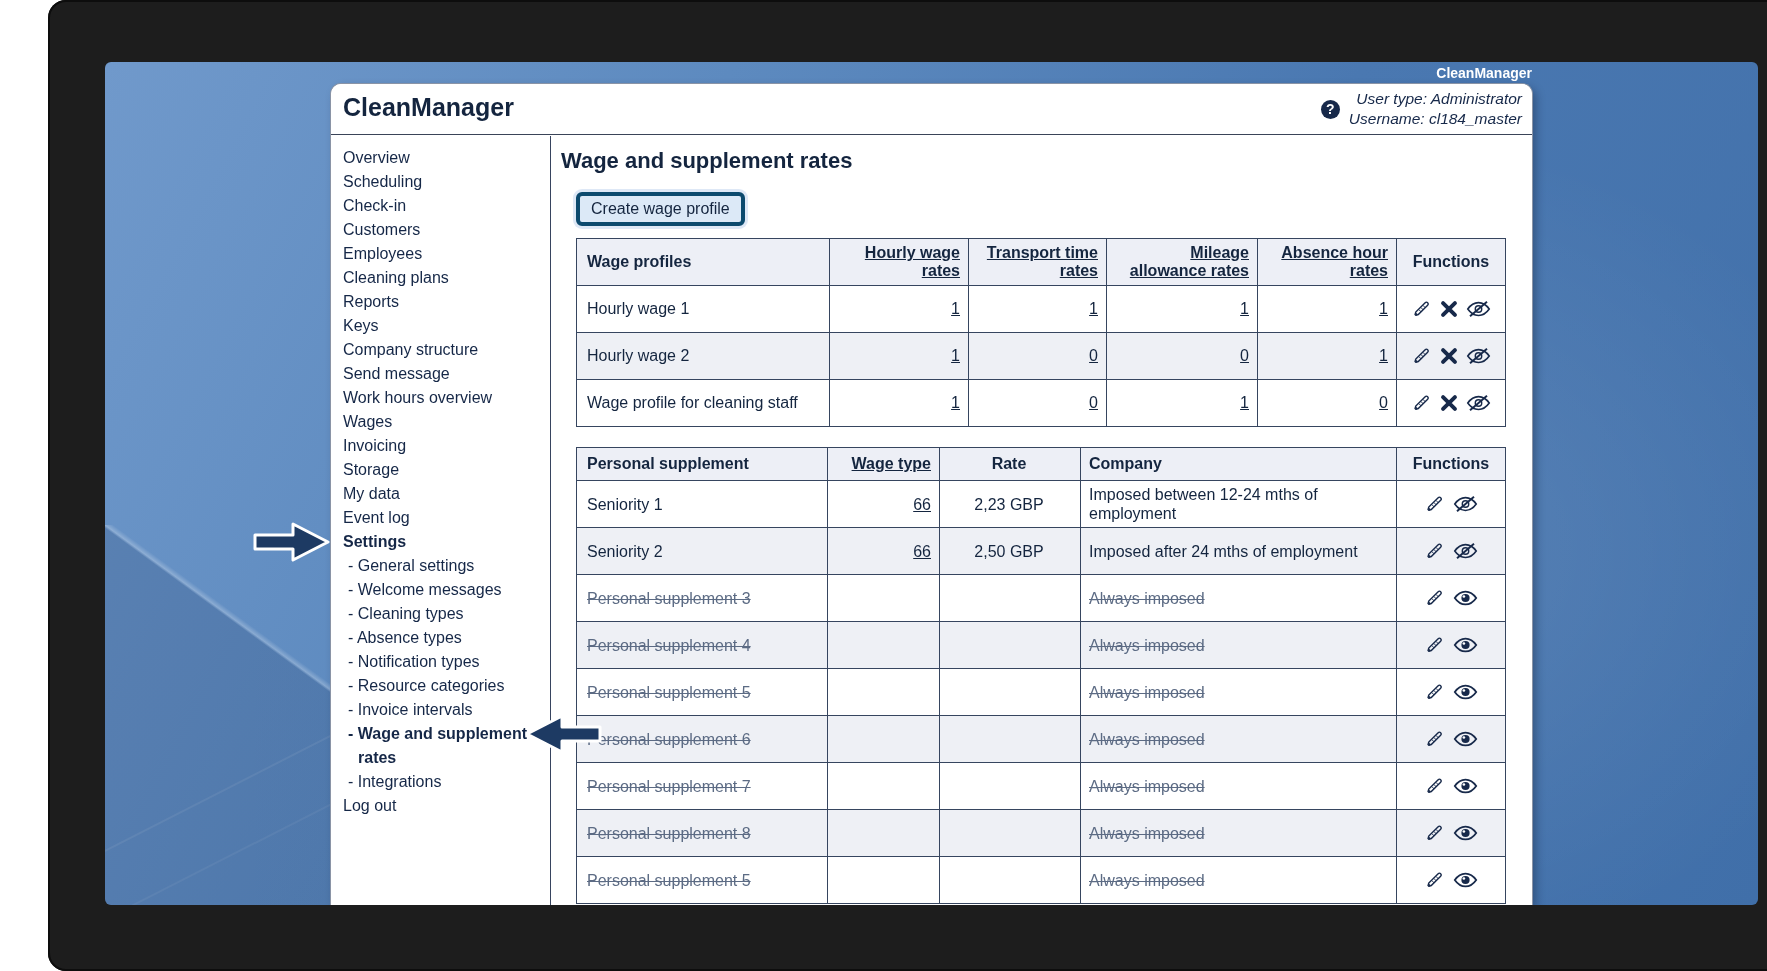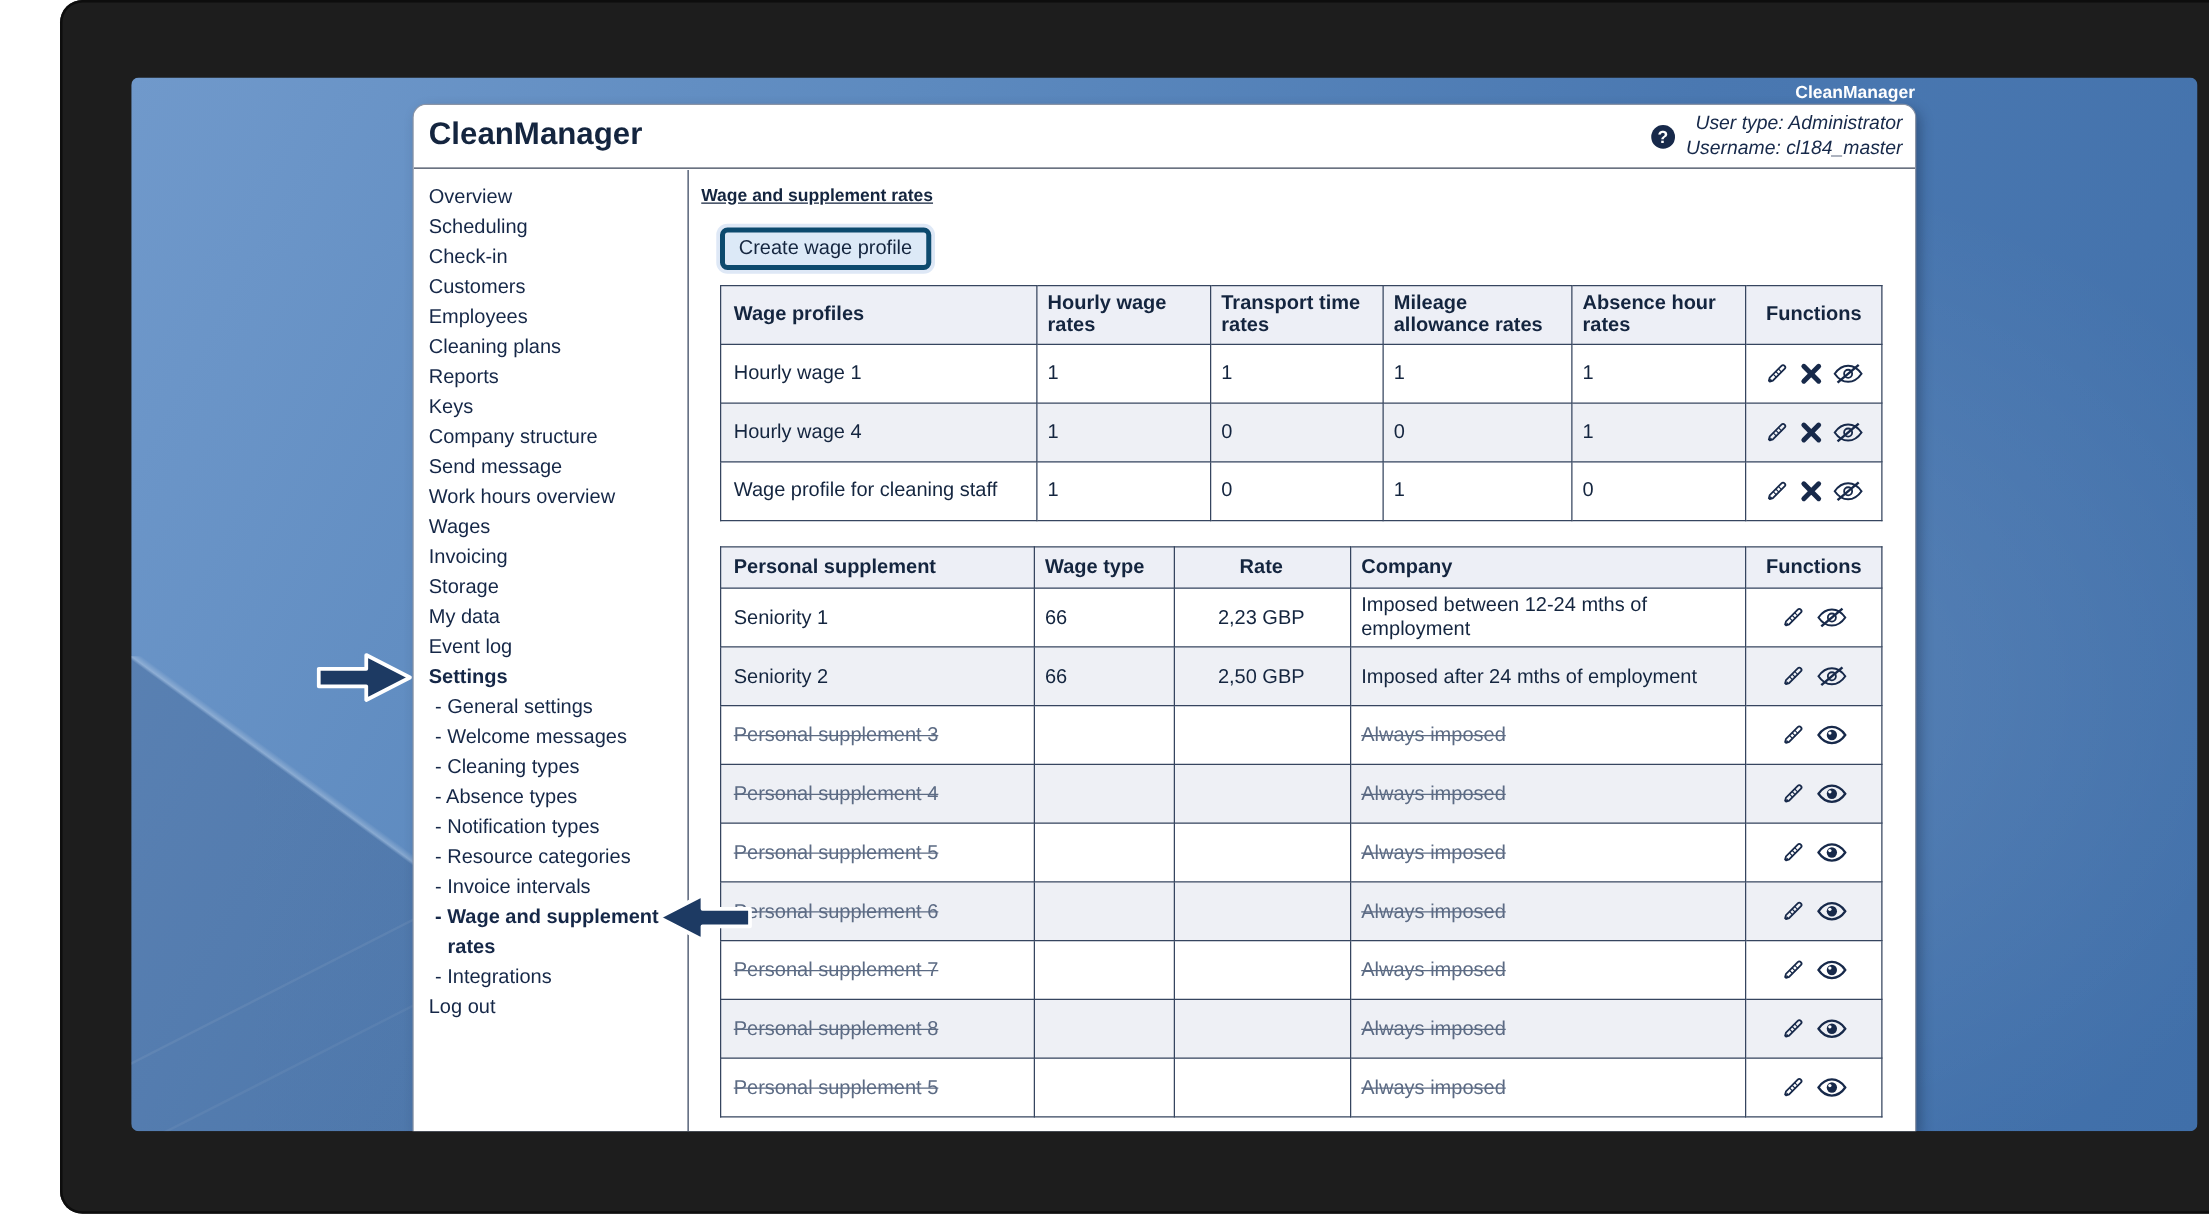--- a/index.html
+++ b/index.html
@@ -37,35 +37,35 @@
 
   
   .sidebar{position:absolute;left:0;top:52px;bottom:0;width:220px;background:#fff;
     border-right:1px solid #37445f;padding-top:10px;}
   .nav-item{font-size:16px;line-height:24px;color:#152747;padding-left:12px;cursor:pointer;white-space:nowrap;}
   .nav-item.sub{padding-left:27px;text-indent:-10px;white-space:normal;}
   .nav-item.bold{font-weight:bold;}
 
   
   .main{position:absolute;left:221px;top:52px;right:0;bottom:0;overflow:hidden;padding-left:9px;}
-  .page-heading{margin:12px 0 0 0;font-size:14px;font-weight:bold;color:#14253f;text-decoration:underline;}
+  .page-heading{margin:12px 0 0 0;font-size:22px;font-weight:bold;color:#14253f;}
   .create-btn{margin:18px 0 12px 15px;display:inline-block;background:#dce9f7;border:4px solid #0c4a6e;
     border-radius:6px;padding:4px 11px;font-size:16px;color:#14253f;cursor:pointer;
     font-family:"Liberation Sans", sans-serif;box-shadow:0 0 0 3px rgba(160,190,230,.35);}
 
   table{border-collapse:collapse;margin-left:15px;background:#fff;}
   th,td{border:1px solid #36455f;color:#14253f;font-size:16px;}
   thead th{background:#edeff6;font-weight:bold;padding:4px 8px;}
   tbody tr:nth-child(even){background:#eef0f5;}
   .t1 th{height:47px;}
   .t1 td{height:47px;padding:0 8px;}
   .t2 thead th{height:33px;}
   .t2 td{height:47px;padding:4px 8px;line-height:19px;}
   .c-name{text-align:left;padding-left:10px !important;}
-  .c-num{text-align:left;}
+  .c-num{text-align:right;text-decoration:underline;}
   .c-rate{text-align:center;padding-right:10px !important;}
   .c-comment{text-align:left;}
   .c-fn{text-align:center;}
   .fn-cell{white-space:nowrap;}
   .fn-icon{display:inline-block;vertical-align:middle;margin:0 4px;cursor:pointer;line-height:0;}
   tr.struck .cell-text{text-decoration:line-through;color:#5c6b84;}
   .gap{height:20px;}
 
   
   .pointer{position:absolute;z-index:6;pointer-events:none;line-height:0;}
@@ -163,21 +163,21 @@
                       <path d="M5 19.7l3-.9-2.2-2.2-.8 3.1z" fill="#17294a"></path>
                     </svg></span><span class="fn-icon"><svg width="18" height="18" viewBox="0 0 20 20">
                       <path d="M3.4 3.4L16.6 16.6M16.6 3.4L3.4 16.6" stroke="#17294a" stroke-width="4.4" stroke-linecap="round" fill="none"></path>
                     </svg></span><span class="fn-icon"><svg width="25" height="20" viewBox="0 0 28 20">
                       <path d="M2 10C6 4.2 10 2.8 14 2.8S22 4.2 26 10c-4 5.8-8 7.2-12 7.2S6 15.8 2 10z" fill="none" stroke="#17294a" stroke-width="1.8"></path>
                       <circle cx="14" cy="10" r="3.6" fill="none" stroke="#17294a" stroke-width="1.6"></circle>
                       <path d="M4.5 18L23.5 2" stroke="#17294a" stroke-width="2.2"></path>
                     </svg></span></td>
               </tr>
               <tr>
-                <td class="c-name"><span class="cell-text">Hourly wage 4</span></td>
+                <td class="c-name"><span class="cell-text">Hourly wage 2</span></td>
                 <td class="c-num"><span class="cell-text">1</span></td>
                 <td class="c-num"><span class="cell-text">0</span></td>
                 <td class="c-num"><span class="cell-text">0</span></td>
                 <td class="c-num"><span class="cell-text">1</span></td>
                 <td class="c-fn fn-cell"><span class="fn-icon"><svg width="21" height="20" viewBox="0 0 24 24">
                       <g fill="none" stroke="#17294a" stroke-width="1.7">
                         <path d="M5.2 19.5l2.9-.8L19.4 7.4a2.1 2.1 0 0 0-3-3L5.1 15.7l-.8 2.9z"></path>
                         <path d="M8.7 12.6l3 3M11.2 10.1l3 3M13.7 7.6l3 3" stroke-width="1.1"></path>
                       </g>
                       <path d="M5 19.7l3-.9-2.2-2.2-.8 3.1z" fill="#17294a"></path>

